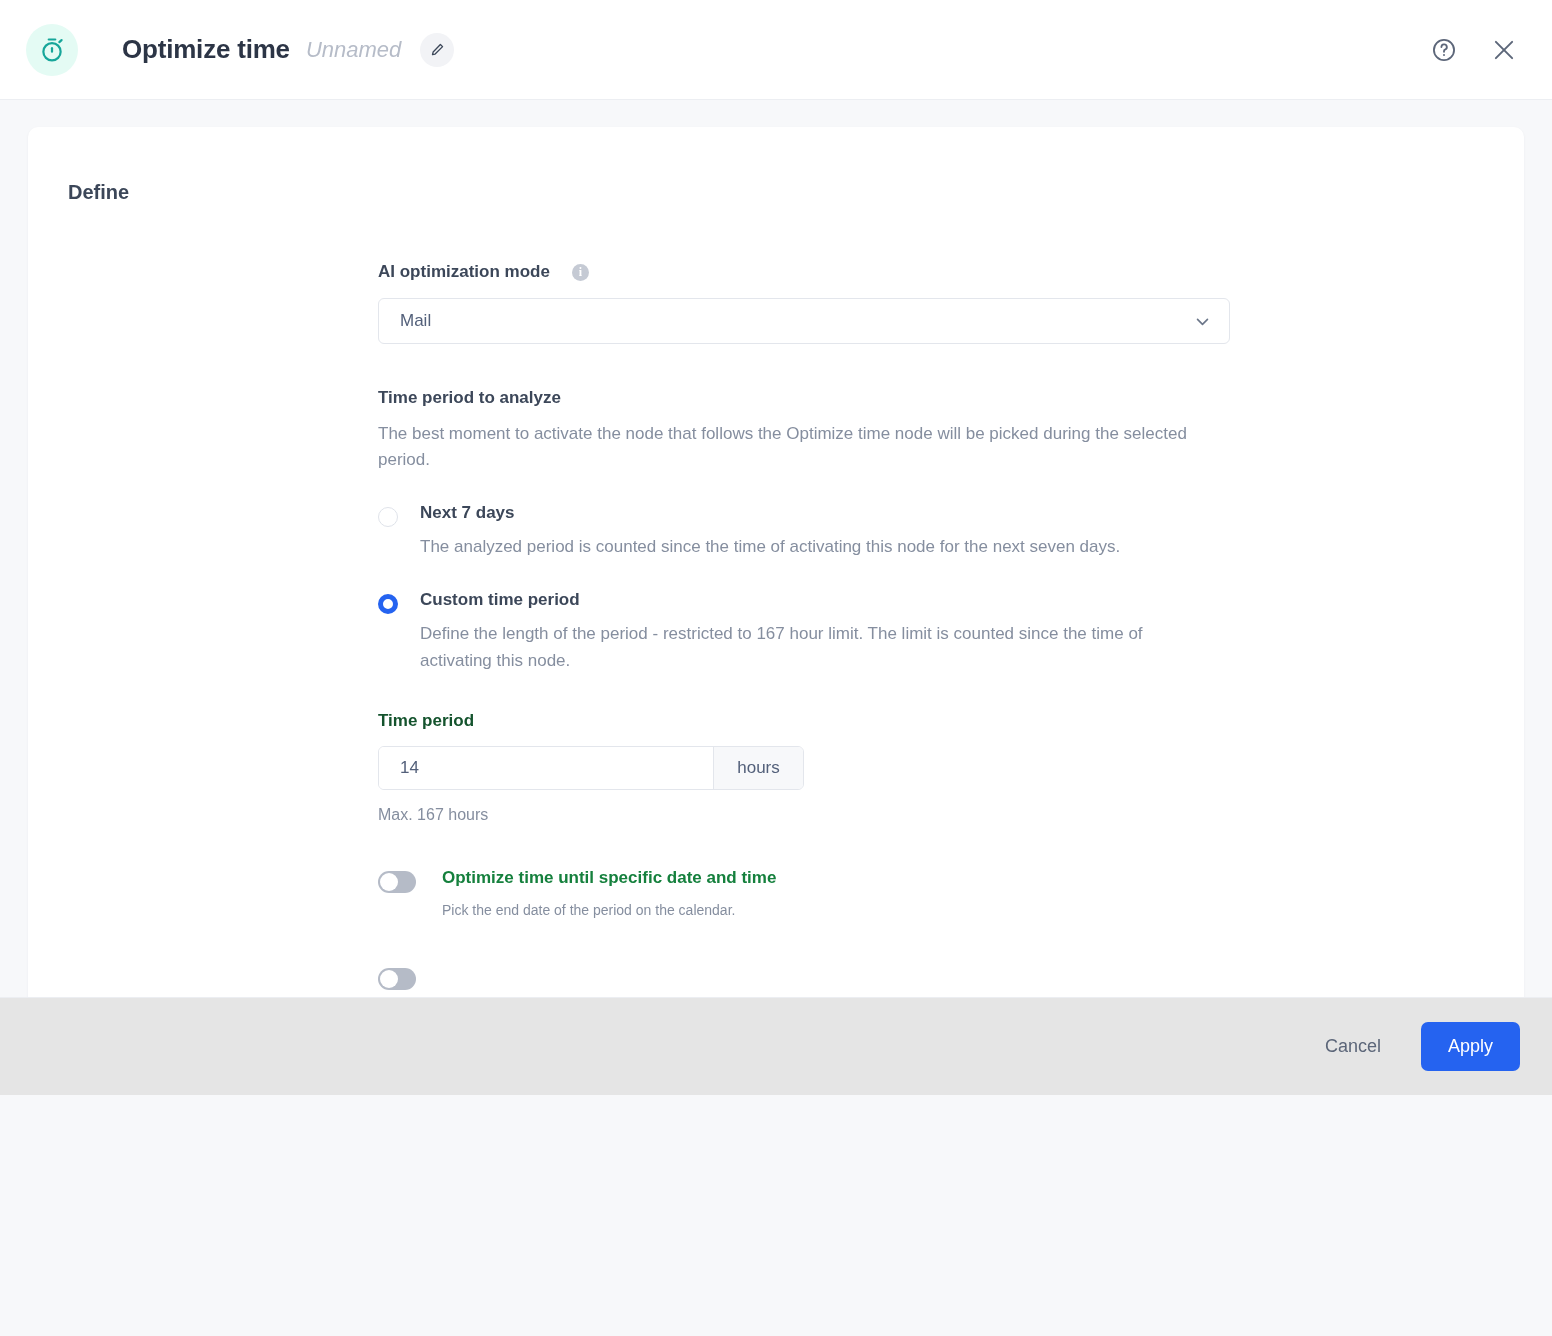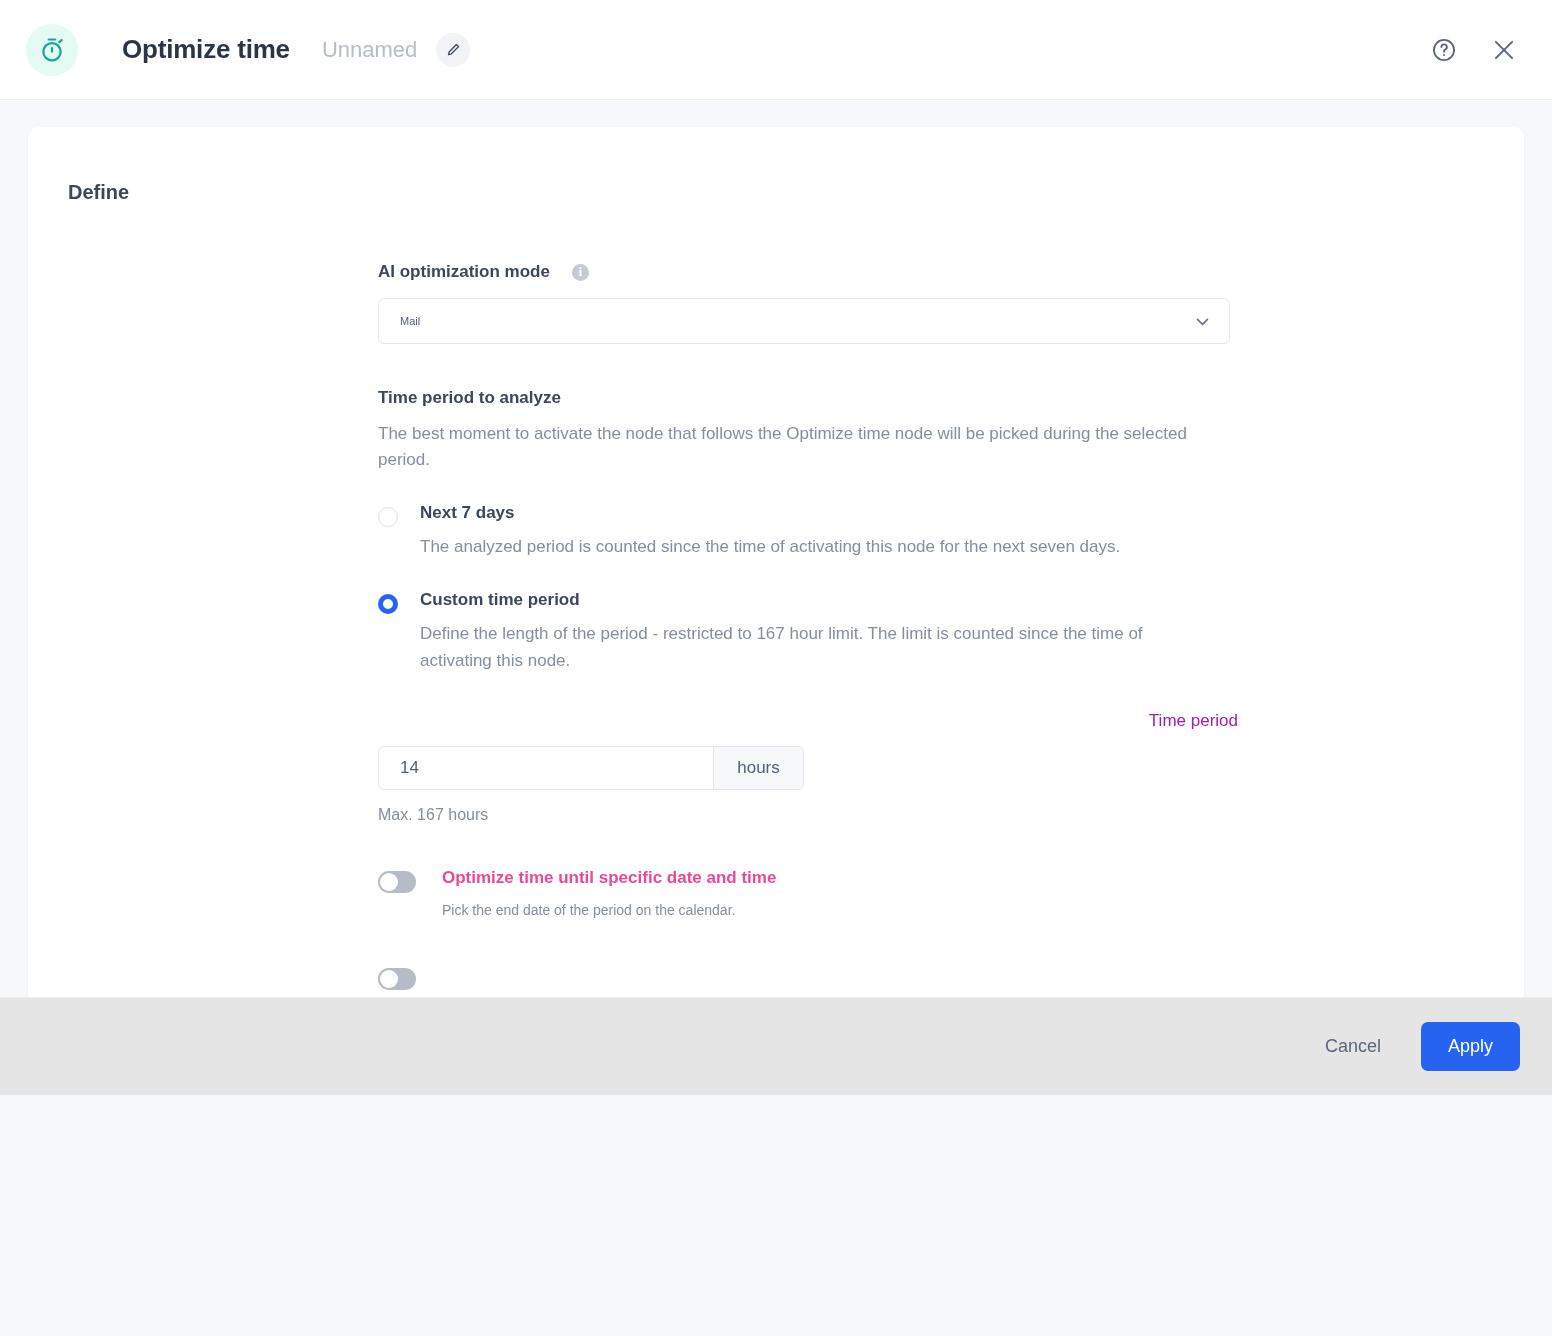--- a/index.html
+++ b/index.html
@@ -42,22 +42,23 @@
     font-size: 26px;
     font-weight: bold;
     color: #2c3546;
     margin-left: 44px;
     letter-spacing: -0.2px;
     white-space: nowrap;
   }
   .header-subtitle {
     font-size: 22px;
     color: #b6bcc8;
-    margin-left: 32px;
+    margin-left: 16px;
     white-space: nowrap;
+    font-style: italic;
   }
   .edit-btn {
     width: 34px; height: 34px;
     border-radius: 50%;
     background: #f2f3f6;
     display: flex; align-items: center; justify-content: center;
     margin-left: 19px;
     cursor: pointer;
     flex: 0 0 auto;
   }
@@ -125,21 +126,21 @@
     border: 1px solid #e3e6ec;
     border-radius: 6px;
     background: #ffffff;
     display: flex;
     align-items: center;
     padding: 0 18px 0 21px;
     cursor: pointer;
   }
   .select-value {
     flex: 1 1 auto;
-    font-size: 11px;
+    font-size: 17px;
     color: #53607a;
   }
   .chev { color: #6b7689; display: flex; }
 
   .subsection-title {
     margin-top: 44px;
     font-size: 17px;
     font-weight: bold;
     color: #3c4759;
   }
@@ -181,23 +182,22 @@
     margin-top: 12px;
     font-size: 17px;
     color: #858e9f;
     line-height: 1.55;
     max-width: 770px;
   }
 
   .tp-label {
     margin-top: 37px;
     font-size: 17px;
-    font-weight: normal;
-    color: #a21caf;
-    text-align: right;
+    font-weight: bold;
+    color: #14532d;
   }
   .input-group {
     margin-top: 15px;
     width: 426px;
     height: 44px;
     border: 1px solid #e3e6ec;
     border-radius: 6px;
     display: flex;
     overflow: hidden;
     background: #ffffff;
@@ -243,21 +243,21 @@
     position: absolute;
     top: 2px; left: 2px;
     width: 18px; height: 18px;
     border-radius: 50%;
     background: #ffffff;
   }
   .toggle-body { margin-left: 26px; }
   .toggle-label {
     font-size: 17px;
     font-weight: bold;
-    color: #ec4899;
+    color: #15803d;
     line-height: 1.1;
   }
   .toggle-desc {
     margin-top: 12px;
     font-size: 14px;
     color: #858e9f;
     line-height: 1.55;
     max-width: 700px;
   }
 

